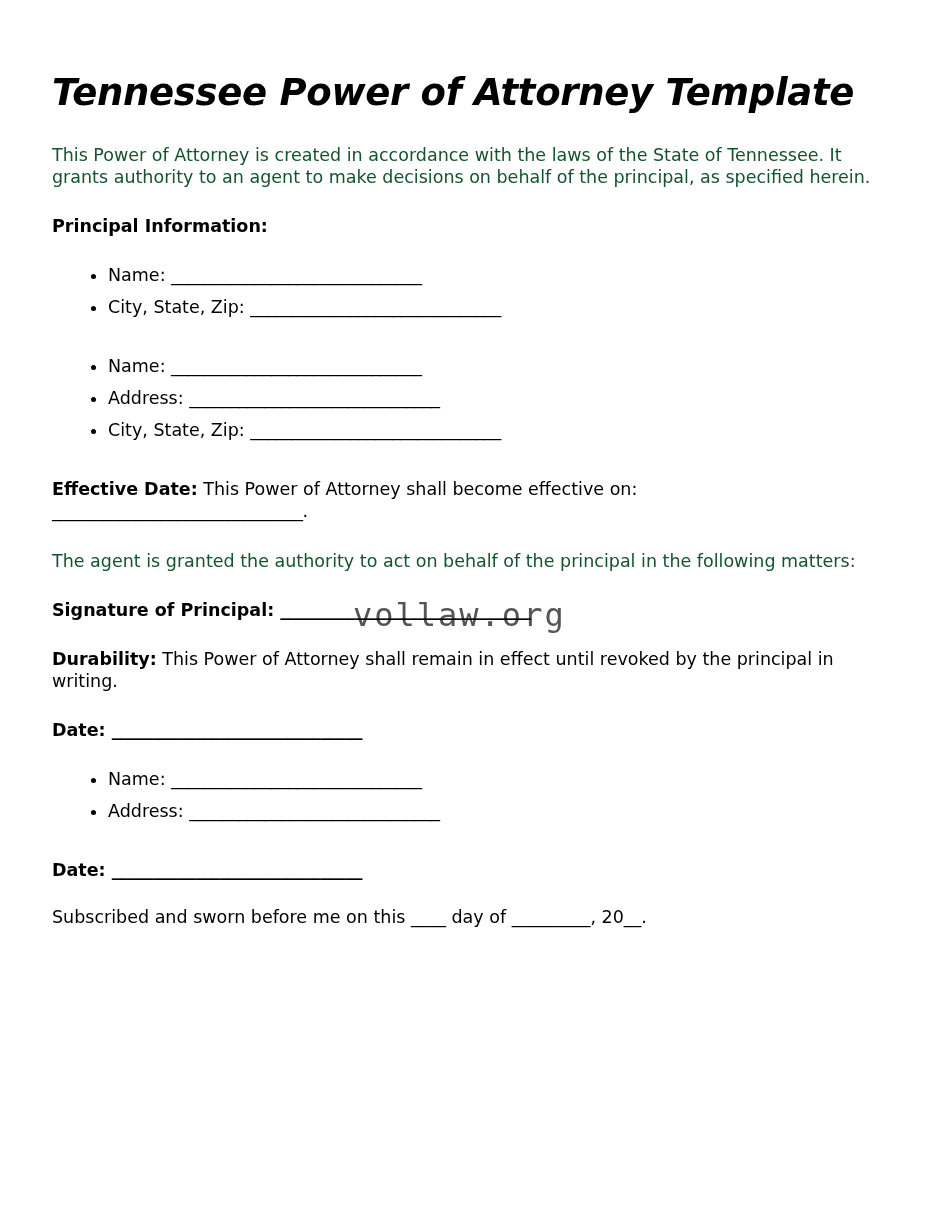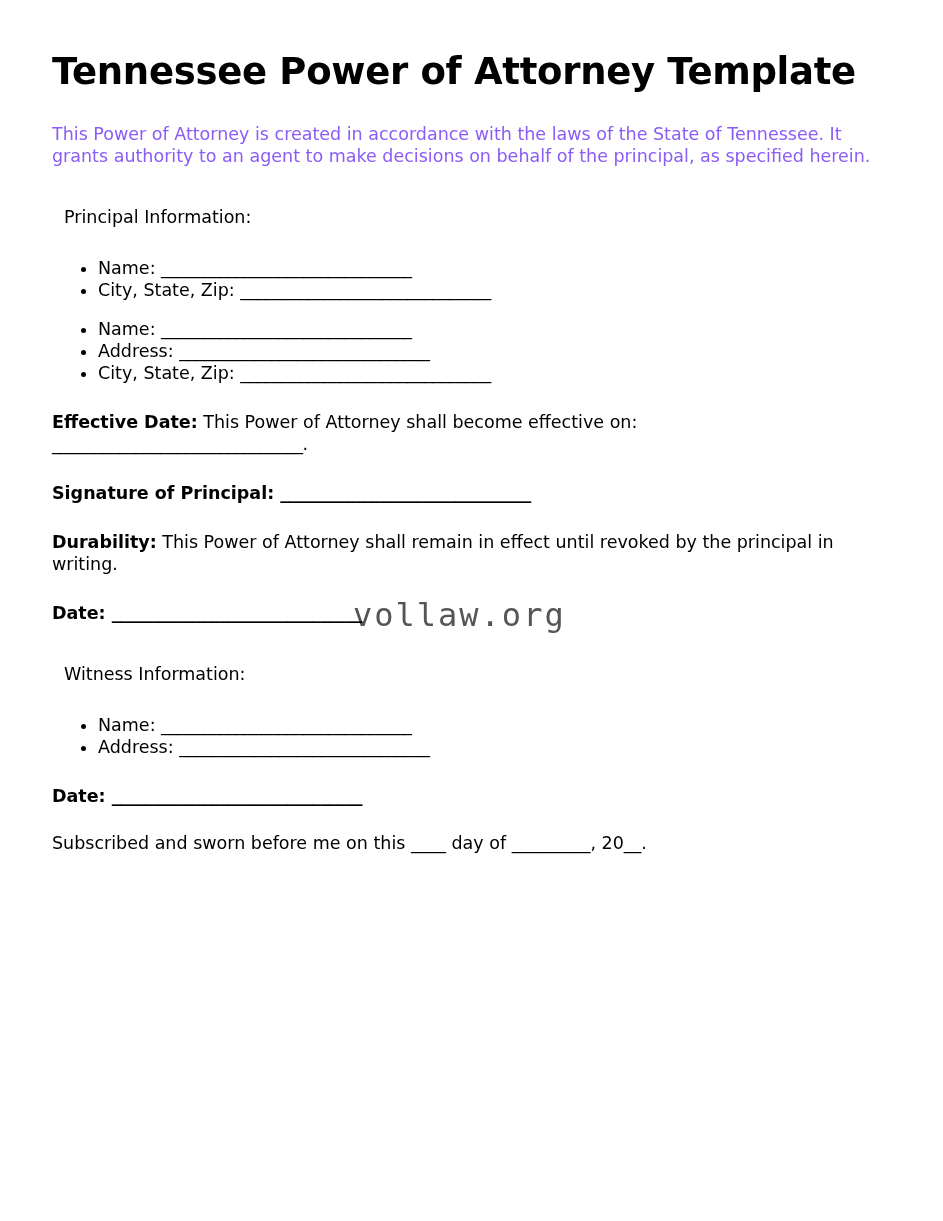--- a/index.html
+++ b/index.html
@@ -27,54 +27,55 @@
     top: 0;
     width: 834px;
   }
 
   h1.doc-title {
     font-size: 37px;
     font-weight: bold;
     letter-spacing: -0.3px;
     line-height: 46px;
     margin: 0;
-    padding-top: 49px;
+    padding-top: 70px;
     color: #000;
     font-family: "DejaVu Sans", "Liberation Sans", sans-serif;
+    font-style: italic;
   }
 
   p.para {
     font-size: 17.5px;
     line-height: 22px;
     margin: 0;
     padding-top: 28px;
-    color: #8b5cf6;
+    color: #14532d;
   }
 
   h2.section {
     font-size: 17.5px;
-    font-weight: normal;
+    font-weight: bold;
     line-height: 22px;
-    margin: 12px;
+    margin: 0;
     padding-top: 27px;
     color: #000;
   }
 
   ul.fields, ol.fields {
     margin: 0;
     padding-top: 17px;
     padding-bottom: 0;
     padding-left: 46px;
     font-size: 17.5px;
     line-height: 22px;
   }
   ul.fields { list-style-type: disc; }
   ol.fields { list-style-type: decimal; padding-left: 54px; padding-top: 16px; }
   ul.fields li, ol.fields li {
-    margin: 0;
+    margin: 10px;
     padding: 0;
     color: #000;
   }
 
   .blank {
     letter-spacing: -0.4px;
     white-space: pre;
   }
 
   p.labelled {
@@ -125,29 +126,29 @@
 
     <ul class="fields">
       <li><span>Name: </span><span class="blank">______________________________</span></li>
       <li><span>Address: </span><span class="blank">______________________________</span></li>
       <li><span>City, State, Zip: </span><span class="blank">______________________________</span></li>
     </ul>
 
     <p class="labelled"><span class="lbl">Effective Date:</span><span> This Power of Attorney shall become effective on:</span><br><span class="blank">______________________________</span><span>.</span></p>
 
 
+    <p class="para">The agent is granted the authority to act on behalf of the principal in the following matters:</p>
 
 
     <p class="labelled"><span class="lbl">Signature of Principal: </span><span class="blank-bold">______________________________</span></p>
 
     <p class="labelled"><span class="lbl">Durability:</span><span> This Power of Attorney shall remain in effect until revoked by the principal in writing.</span></p>
 
     <p class="labelled"><span class="lbl">Date: </span><span class="blank-bold">______________________________</span></p>
 
-    <h2 class="section">Witness Information:</h2>
 
     <ul class="fields">
       <li><span>Name: </span><span class="blank">______________________________</span></li>
       <li><span>Address: </span><span class="blank">______________________________</span></li>
     </ul>
 
 
     <p class="labelled"><span class="lbl">Date: </span><span class="blank-bold">______________________________</span></p>
 
 

